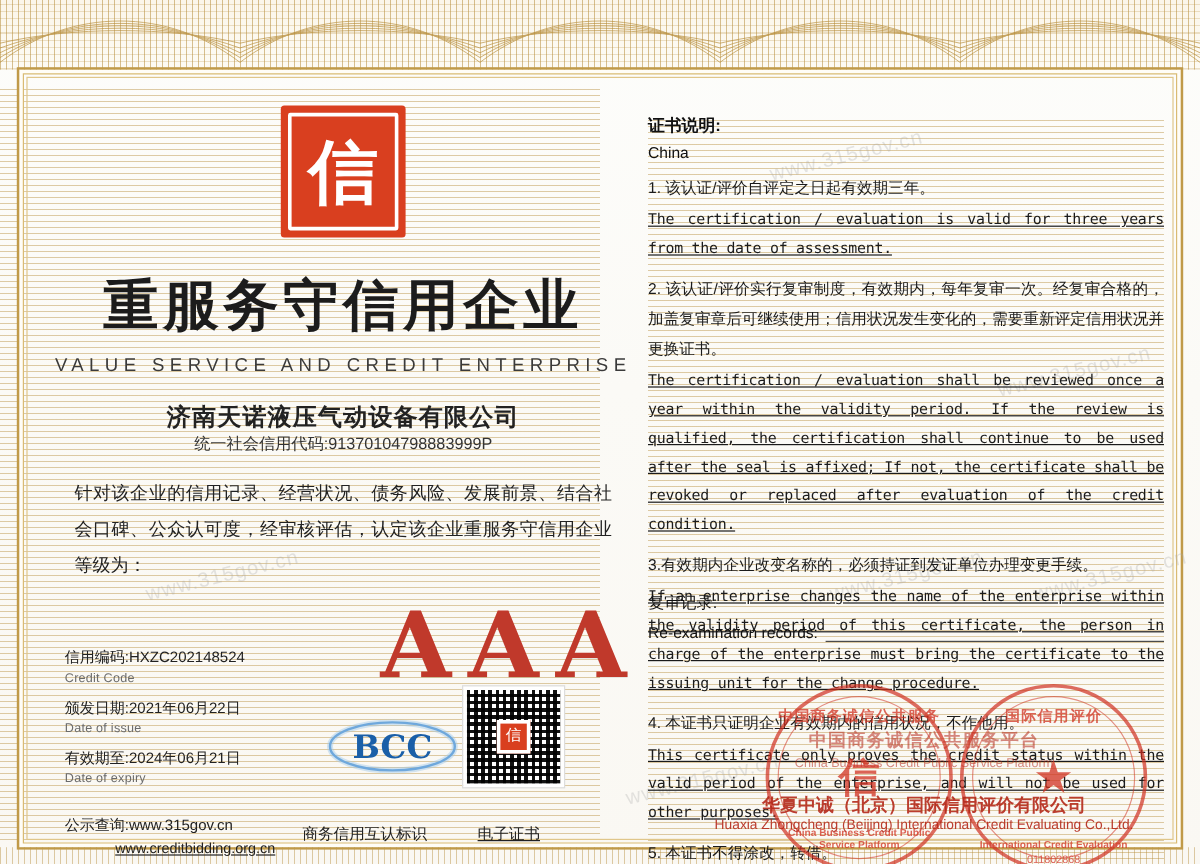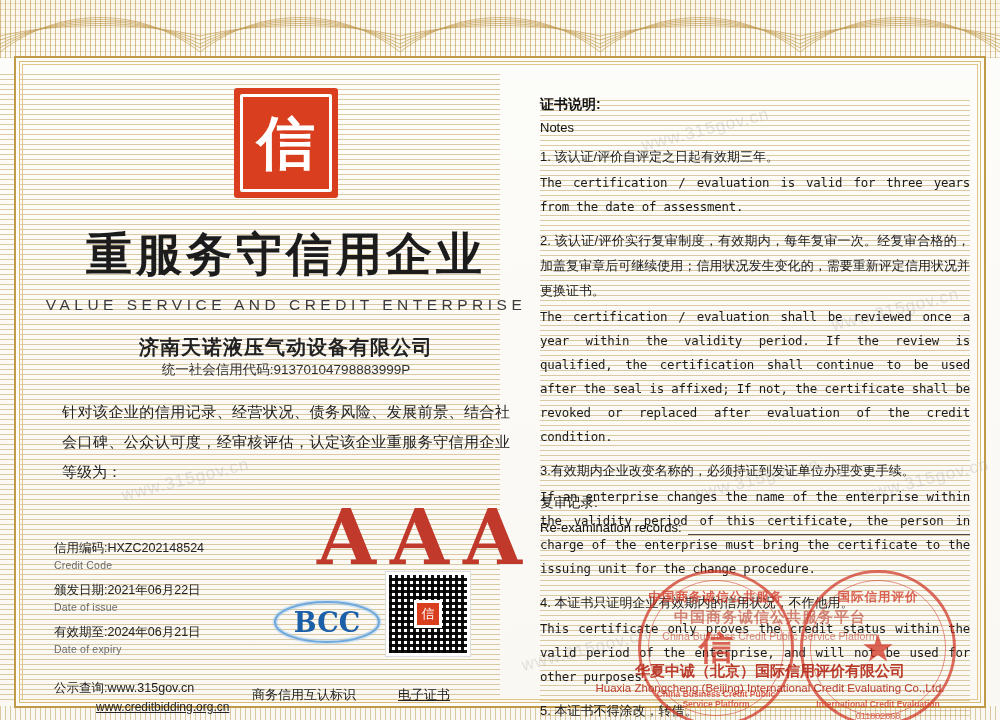--- a/index.html
+++ b/index.html
@@ -136,21 +136,21 @@
   }
   .notes-title{font-size:14px;font-weight:bold;color:#111;}
   .notes-title-en{font-size:13px;color:#111;margin-top:6px;}
   .note-cn{
     font-size:13px;line-height:25px;color:#1b1b1b;margin-top:9px;
     text-align:justify;
   }
   .note-en{
     font-size:12.4px;line-height:24px;color:#1b1b1b;margin-top:2px;
     font-family:"DejaVu Sans Mono", monospace;
-    letter-spacing:-0.2px;text-align:justify;
+    letter-spacing:-0.2px;text-align:justify;text-decoration:underline;
   }
   .reexam{
     position:absolute;left:540px;top:494px;width:430px;
   }
   .reexam .cn{font-size:13.5px;color:#111;}
   .reexam .en{font-size:13px;color:#111;margin-top:8px;display:flex;align-items:flex-end;gap:6px;}
   .reexam .rule{flex:1;border-bottom:1px solid #4a4a4a;height:12px;}
   
   .rseal{
     position:absolute;width:150px;height:150px;border-radius:50%;
@@ -259,21 +259,21 @@
   </div>
   <div class="bcc-label">商务信用互认标识</div>
 
   <div class="qr">
     <div class="center">信</div>
   </div>
   <div class="qr-label">电子证书</div>
 
   <div class="right">
     <div class="notes-title">证书说明:</div>
-    <div class="notes-title-en">Notes</div>
+    <div class="notes-title-en">China</div>
 
     <div class="note-cn">1. 该认证/评价自评定之日起有效期三年。</div>
     <div class="note-en">The certification / evaluation is valid for three years from the date of assessment.</div>
 
     <div class="note-cn">2. 该认证/评价实行复审制度，有效期内，每年复审一次。经复审合格的，加盖复审章后可继续使用；信用状况发生变化的，需要重新评定信用状况并更换证书。</div>
     <div class="note-en">The certification / evaluation shall be reviewed once a year within the validity period. If the review is qualified, the certification shall continue to be used after the seal is affixed; If not, the certificate shall be revoked or replaced after evaluation of the credit condition.</div>
 
     <div class="note-cn">3.有效期内企业改变名称的，必须持证到发证单位办理变更手续。</div>
     <div class="note-en">If an enterprise changes the name of the enterprise within the validity period of this certificate, the person in charge of the enterprise must bring the certificate to the issuing unit for the change procedure.</div>
 

